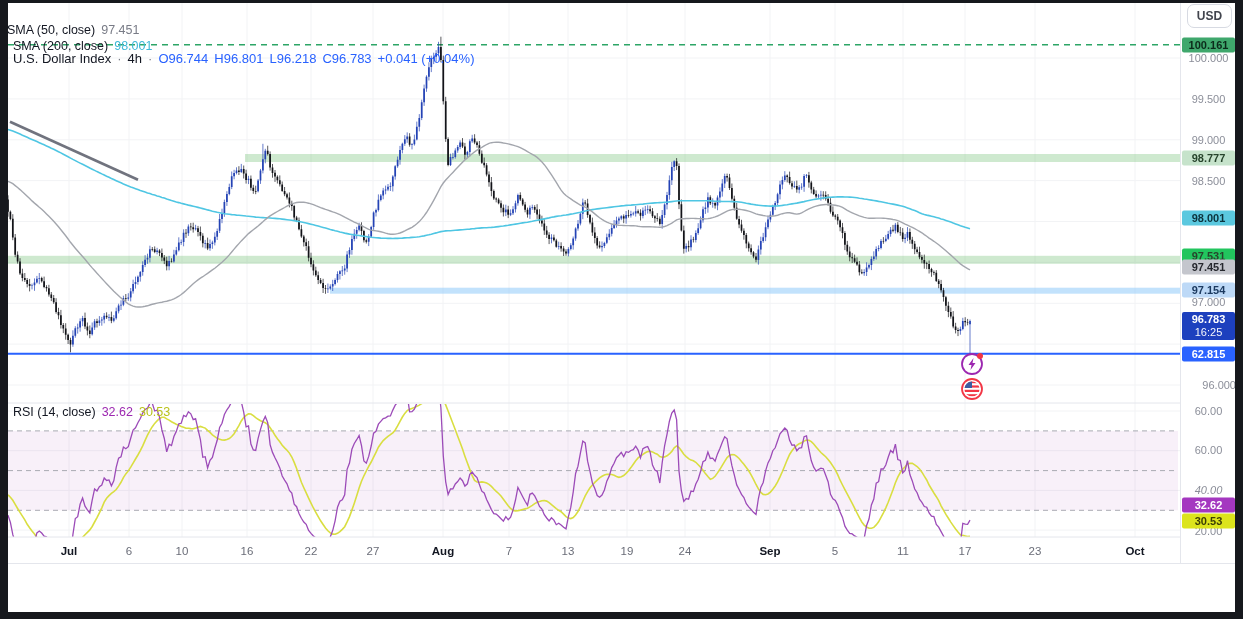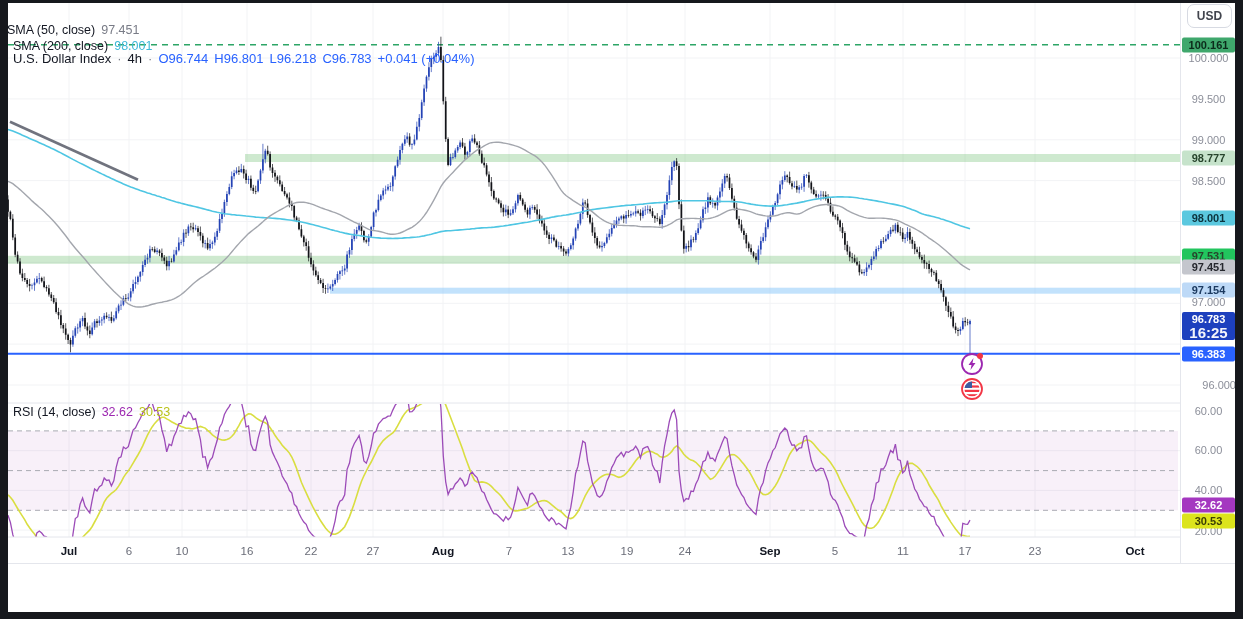--- a/index.html
+++ b/index.html
@@ -18,21 +18,21 @@
             border-left:1px solid #e4e6ec;z-index:10;}
   .axis-sep-bottom{position:absolute;left:0;top:563px;width:1235px;height:1px;background:#e4e6ec;z-index:11;}
 
   .usd-btn{position:absolute;left:6px;top:4px;width:45px;height:24px;border:1px solid #d7dae2;
            border-radius:7px;background:#fff;color:#42454e;font-size:12px;font-weight:700;
            display:flex;align-items:center;justify-content:center;}
   .plain-lab{position:absolute;left:0;width:55px;text-align:center;font-size:11px;color:#8b8e99;
              transform:translateY(-50%);}
   .badge{position:absolute;left:1px;width:53px;text-align:center;font-size:11px;font-weight:700;
          border-radius:2px;transform:translateY(-50%);padding:1px 0;line-height:13px;z-index:12;}
-  .badge .sub{font-weight:700;font-size:15px;display:block;opacity:.95;}
+  .badge .sub{font-weight:400;font-size:11px;display:block;opacity:.95;}
 
   .lg{position:absolute;display:flex;gap:6px;align-items:flex-end;white-space:nowrap;
       font-size:13px;color:#131722;z-index:20;}
   .lg .dim{color:#131722;}
   .lg .blue{color:#2962ff;margin-top:44px;}
   .lg .gray{color:#787b86;}
   .lg .cyan{color:#3eb8d8;}
   .lg .purple{color:#9c27b0;}
   .lg .yellow{color:#b9c21a;}
   .lg.row2,.lg.row3{font-size:12.5px;}
@@ -158,30 +158,30 @@
   <div class="axis-col" id="axis-col">
     <div class="usd-btn">USD</div>
   <div class="plain-lab" style="top: 58px;">100.000</div>
       <div class="plain-lab" style="top: 99px;">99.500</div>
       <div class="plain-lab" style="top: 140px;">99.000</div>
       <div class="plain-lab" style="top: 181px;">98.500</div>
       <div class="plain-lab" style="top: 302px;">97.000</div>
       <div class="plain-lab" style="top: 385px; text-align: right;">96.000</div>
       <div class="plain-lab" style="top: 411px;">60.00</div>
       <div class="plain-lab" style="top: 450px;">60.00</div>
-      <div class="plain-lab" style="top: 490px;">40.00</div>
+      <div class="plain-lab" style="top: 490px; font-style: italic;">40.00</div>
       <div class="plain-lab" style="top: 531px;">20.00</div>
       <div class="badge" style="top: 45px; background: rgb(63, 167, 108); color: rgb(11, 42, 26);">100.161</div>
       <div class="badge" style="top: 158px; background: rgb(198, 227, 203); color: rgb(39, 69, 44);">98.777</div>
       <div class="badge" style="top: 218px; background: rgb(91, 200, 223); color: rgb(12, 51, 61);">98.001</div>
       <div class="badge" style="top: 256px; background: #22c55e; color: rgb(39, 69, 44);">97.531</div>
       <div class="badge" style="top: 267px; background: rgb(196, 198, 205); color: rgb(38, 40, 46);">97.451</div>
       <div class="badge" style="top: 290px; background: rgb(189, 217, 247); color: rgb(28, 58, 96);">97.154</div>
       <div class="badge" style="top: 326px; background: rgb(29, 64, 190); color: rgb(255, 255, 255);">96.783<span class="sub">16:25</span></div>
-      <div class="badge" style="top: 354px; background: rgb(41, 98, 255); color: rgb(255, 255, 255);">96.383</div>
+      <div class="badge" style="top: 354px; background: rgb(41, 98, 255); color: rgb(255, 255, 255);">62.815</div>
       <div class="badge" style="top: 505px; background: rgb(164, 55, 192); color: rgb(255, 255, 255);">32.62</div>
       <div class="badge" style="top: 521px; background: rgb(220, 228, 28); color: rgb(58, 61, 5);">30.53</div>
     </div>
   <div class="axis-sep-bottom"></div>
 
   <div class="event-marker" id="ev0" style="left: 972px; top: 366px;">
     <svg width="26" height="26" viewBox="-13 -13 26 26">
       <circle cx="0" cy="0" r="10" fill="#ffffff" stroke="#9c27b0" stroke-width="1.8"></circle>
       <path d="M1.5 -6 L-3.5 1 L-0.5 1 L-1.5 6 L3.5 -1 L0.5 -1 Z" fill="#9c27b0"></path>
       <circle cx="8" cy="-8" r="3" fill="#f23645"></circle>

